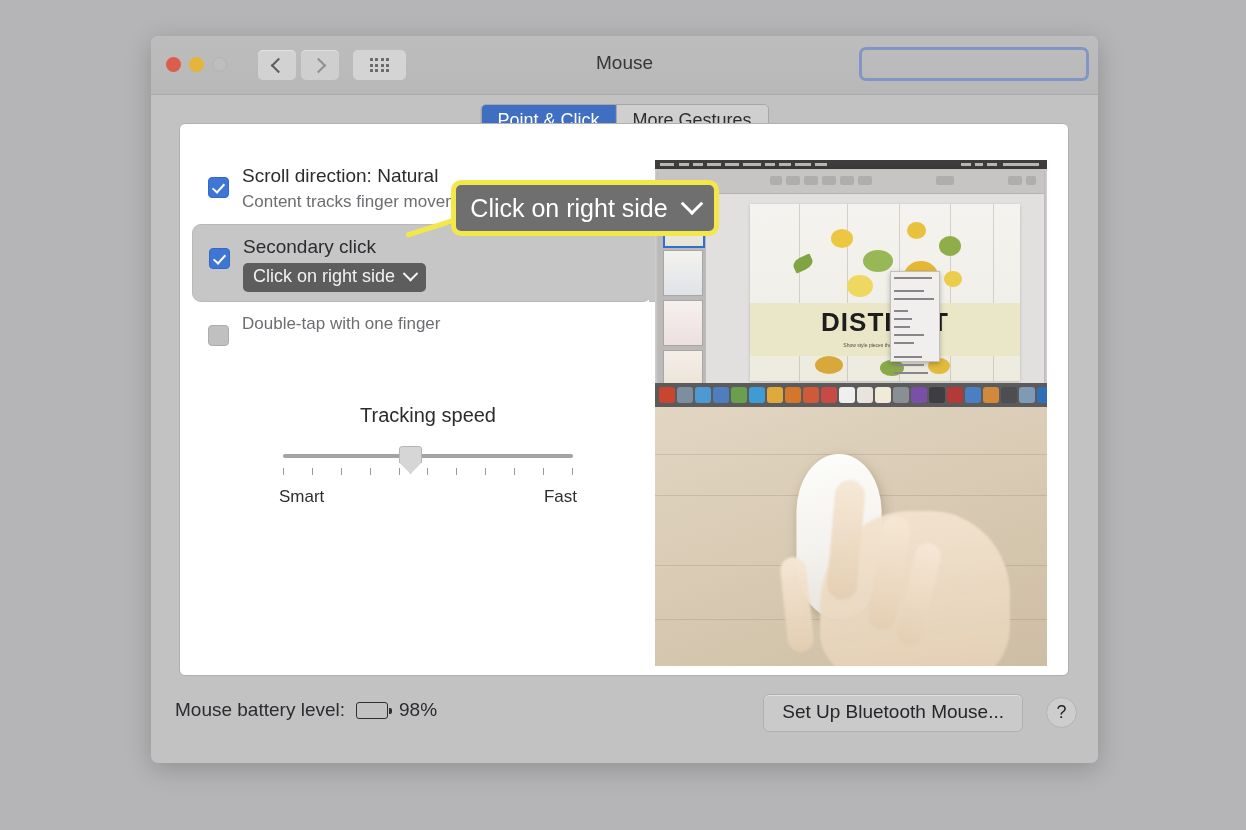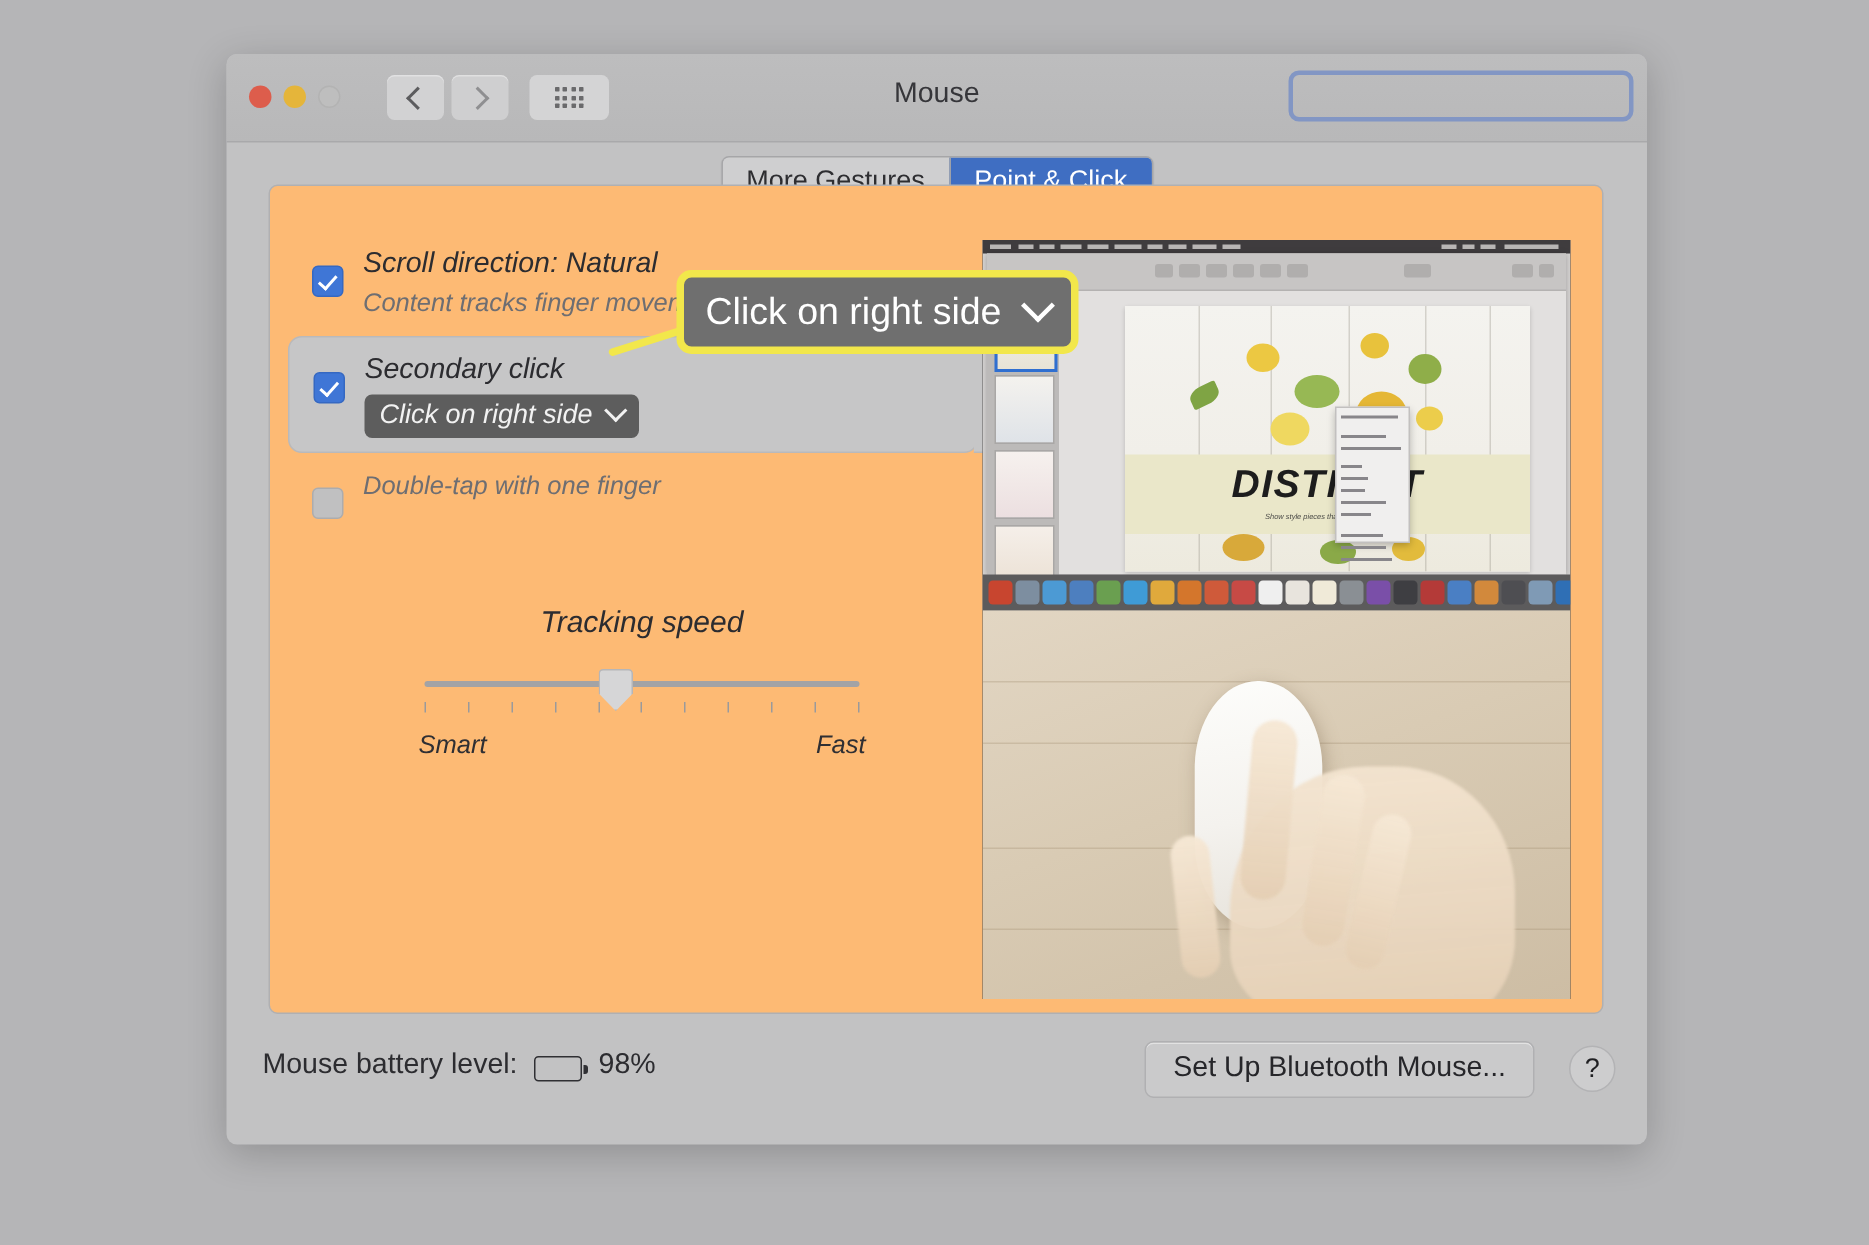--- a/index.html
+++ b/index.html
@@ -177,25 +177,24 @@
   }
   .tab + .tab { border-left: 1px solid #a6a6a8; }
 
   
   .panel {
     position: absolute;
     left: 28px;
     top: 87px;
     width: 890px;
     height: 553px;
-    background: #fdba74;
+    background: #ffffff;
     border: 1px solid #b0b0b2;
     border-radius: 6px;
     box-sizing: border-box;
-    font-style: italic;
   }
 
   
   .options {
     position: absolute;
     left: 12px;
     top: 30px;
     width: 460px;
   }
   .optrow {
@@ -472,21 +471,21 @@
     position: absolute;
     left: 0; right: 0;
     bottom: 0;
     height: 86px;
   }
   .battery {
     position: absolute;
     left: 24px;
     top: 22px;
     display: flex;
-    align-items: flex-end;
+    align-items: center;
     gap: 11px;
     font-size: 19px;
     color: #2c2c30;
   }
   .batticon {
     position: relative;
     width: 32px;
     height: 17px;
     border: 1.8px solid #2f2f33;
     border-radius: 3px;
@@ -619,22 +618,22 @@
 
     <div class="wintitle">Mouse</div>
 
     <div class="searchwrap">
       <div class="searchfocus"></div>
     </div>
   </div>
 
   <div class="tabzone">
     <div class="tabs">
+      <div class="tab active">Point &amp; Click</div>
       <div class="tab">More Gestures</div>
-      <div class="tab active">Point &amp; Click</div>
     </div>
   </div>
 
   <div class="panel">
 
     <div class="options">
 
       <div class="optrow">
         <div class="cbox on"></div>
         <div class="opttext">

